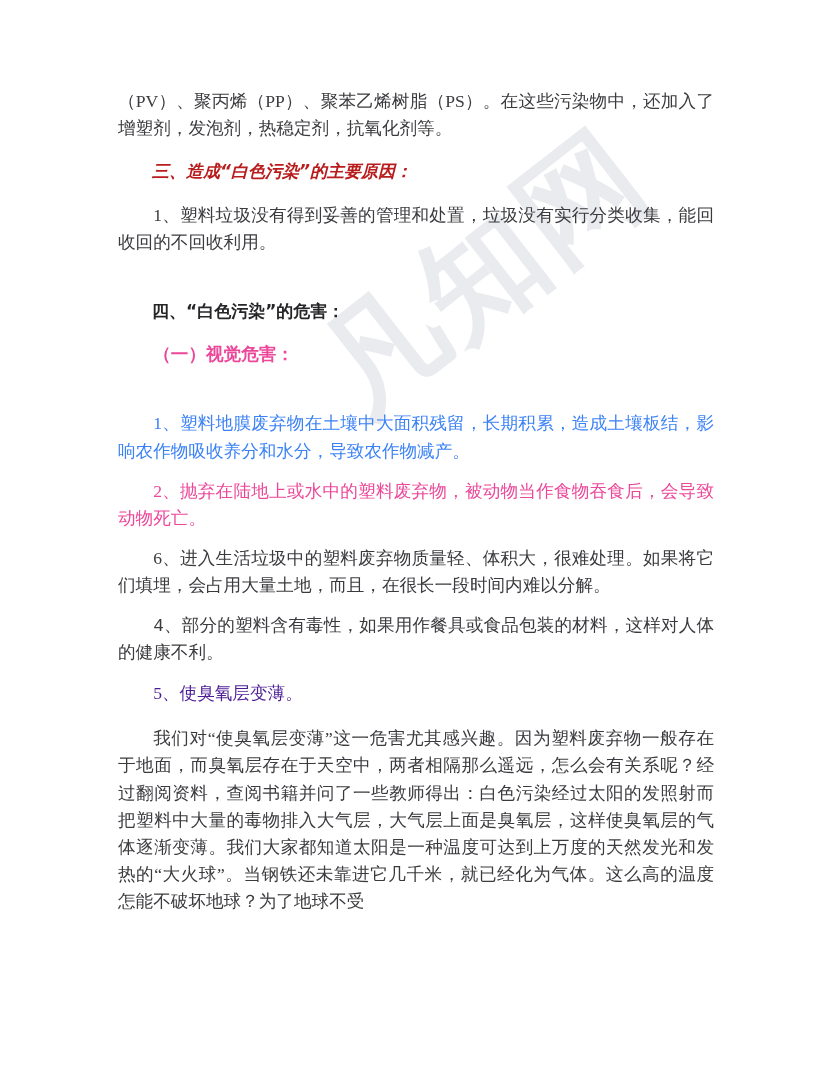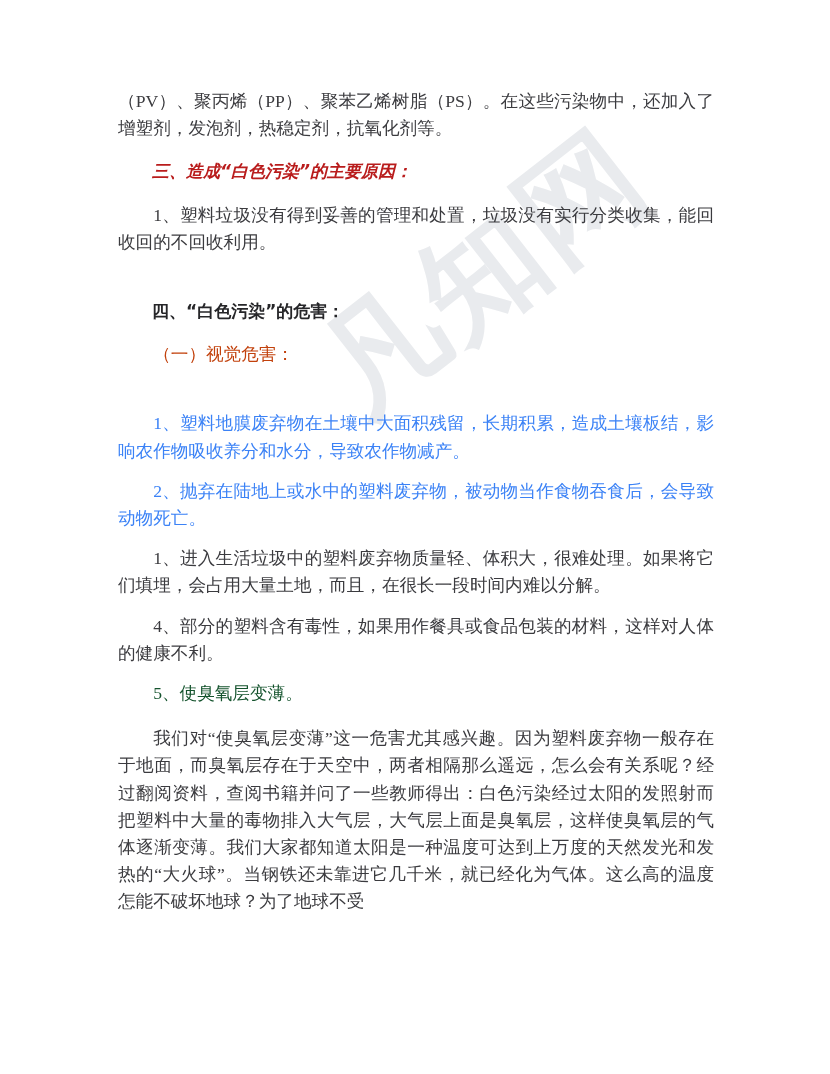--- a/index.html
+++ b/index.html
@@ -105,46 +105,46 @@
 
     <div class="gap-sm"></div>
 
 
     <div class="gap-md"></div>
 
     <p class="para heading" style="color: rgb(38, 38, 41);">四、“白色污染”的危害：</p>
 
     <div class="gap-md"></div>
 
-    <p class="para indent" style="color: #c2410c;">（一）视觉危害：</p>
+    <p class="para indent" style="color: #ec4899; font-weight: bold;">（一）视觉危害：</p>
 
     <div class="gap-md"></div>
 
 
     <div class="gap-sm"></div>
 
 
     <div class="gap-sm"></div>
 
     <p class="para indent" style="color: #3b82f6;">1、塑料地膜废弃物在土壤中大面积残留，长期积累，造成土壤板结，影响农作物吸收养分和水分，导致农作物减产。</p>
 
     <div class="gap-sm"></div>
 
-    <p class="para indent" style="color: #3b82f6;">2、抛弃在陆地上或水中的塑料废弃物，被动物当作食物吞食后，会导致动物死亡。</p>
+    <p class="para indent" style="color: #ec4899;">2、抛弃在陆地上或水中的塑料废弃物，被动物当作食物吞食后，会导致动物死亡。</p>
 
     <div class="gap-sm"></div>
 
-    <p class="para indent" style="color: rgb(59, 59, 63);">1、进入生活垃圾中的塑料废弃物质量轻、体积大，很难处理。如果将它们填埋，会占用大量土地，而且，在很长一段时间内难以分解。</p>
+    <p class="para indent" style="color: rgb(59, 59, 63);">6、进入生活垃圾中的塑料废弃物质量轻、体积大，很难处理。如果将它们填埋，会占用大量土地，而且，在很长一段时间内难以分解。</p>
 
     <div class="gap-sm"></div>
 
-    <p class="para indent" style="color: rgb(59, 59, 63);">4、部分的塑料含有毒性，如果用作餐具或食品包装的材料，这样对人体的健康不利。</p>
+    <p class="para indent" style="color: rgb(59, 59, 63); font-family: Liberation Mono, monospace;">4、部分的塑料含有毒性，如果用作餐具或食品包装的材料，这样对人体的健康不利。</p>
 
     <div class="gap-sm"></div>
 
-    <p class="para indent" style="color: #14532d;">5、使臭氧层变薄。</p>
+    <p class="para indent" style="color: #4c1d95;">5、使臭氧层变薄。</p>
 
     <div class="gap-lg"></div>
 
     <p class="para indent" style="color: rgb(59, 59, 63);">我们对“使臭氧层变薄”这一危害尤其感兴趣。因为塑料废弃物一般存在于地面，而臭氧层存在于天空中，两者相隔那么遥远，怎么会有关系呢？经过翻阅资料，查阅书籍并问了一些教师得出：白色污染经过太阳的发照射而把塑料中大量的毒物排入大气层，大气层上面是臭氧层，这样使臭氧层的气体逐渐变薄。我们大家都知道太阳是一种温度可达到上万度的天然发光和发热的“大火球”。当钢铁还未靠进它几千米，就已经化为气体。这么高的温度怎能不破坏地球？为了地球不受</p>
 
   </div>
 </div>
 
 </body></html>

